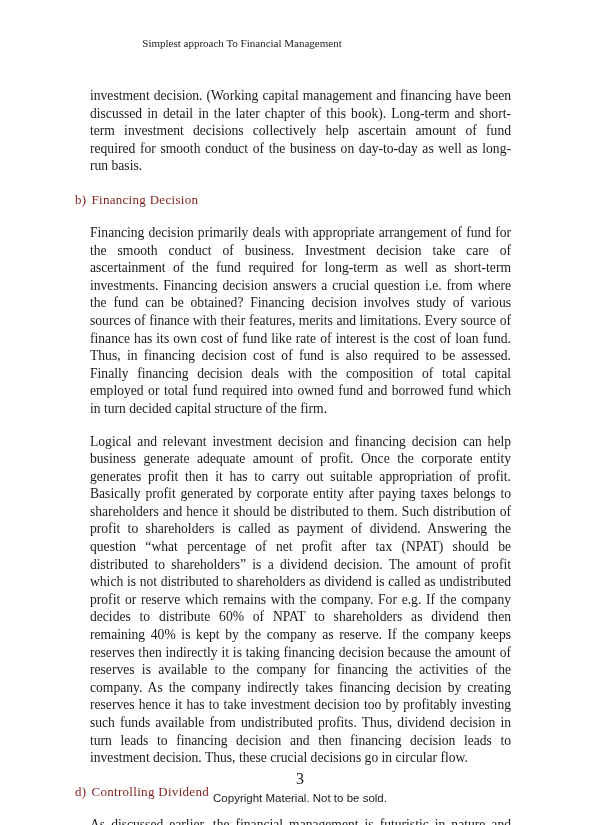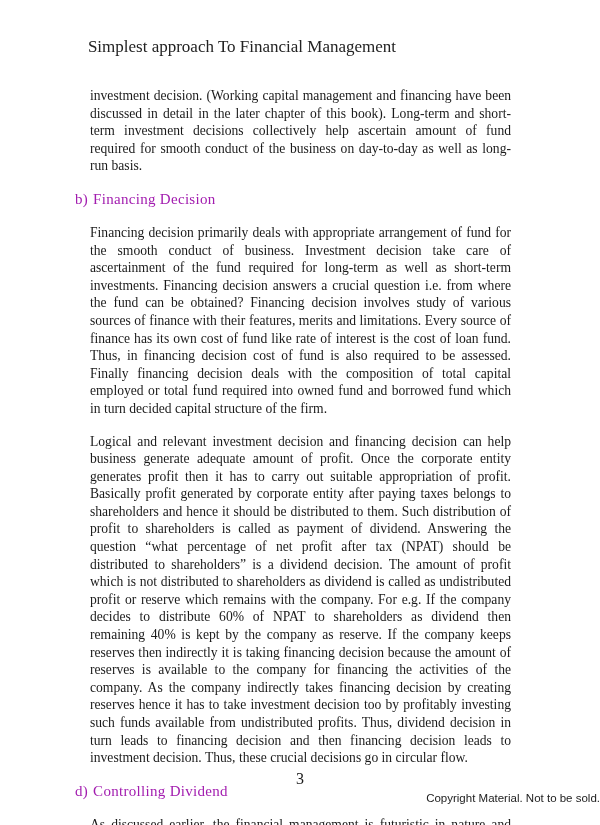--- a/index.html
+++ b/index.html
@@ -14,65 +14,65 @@
       overflow: hidden;
       color: #1a1a1a;
     }
     .running-header {
       position: absolute;
       top: 37px;
       left: 0;
       width: 484px;
       text-align: center;
       font-family: "Liberation Serif", serif;
-      font-size: 17px;
+      font-size: 11px;
       color: #222;
     }
     .content {
       position: absolute;
       top: 72px;
       left: 75px;
       width: 451px;
       font-family: "Liberation Serif", serif;
       font-size: 13.6px;
       line-height: 17.6px;
       color: #1a1a1a;
     }
     .para {
       margin: 15px;
       text-align: justify;
       text-align-last: left;
     }
     .section-heading {
       margin: 6px 0 1px 0;
       font-family: "Liberation Serif", serif;
-      font-size: 15px;
+      font-size: 13px;
       line-height: 19px;
       letter-spacing: 0.3px;
-      color: #a21caf;
+      color: #7f1d1d;
     }
     .section-heading .marker {
       margin-right: 5px;
     }
     .page-number {
       position: absolute;
       top: 770px;
       left: 0;
       width: 600px;
       text-align: center;
       font-family: "Liberation Serif", serif;
       font-size: 16px;
       color: #1a1a1a;
     }
     .copyright {
       position: absolute;
       top: 792px;
       left: 0;
       width: 600px;
-      text-align: right;
+      text-align: center;
       font-family: "Liberation Sans", sans-serif;
       font-size: 11.5px;
       color: #222;
     }
   </style>
 </head>
 <body>
 
 <div class="running-header">Simplest approach To Financial Management</div>
 

